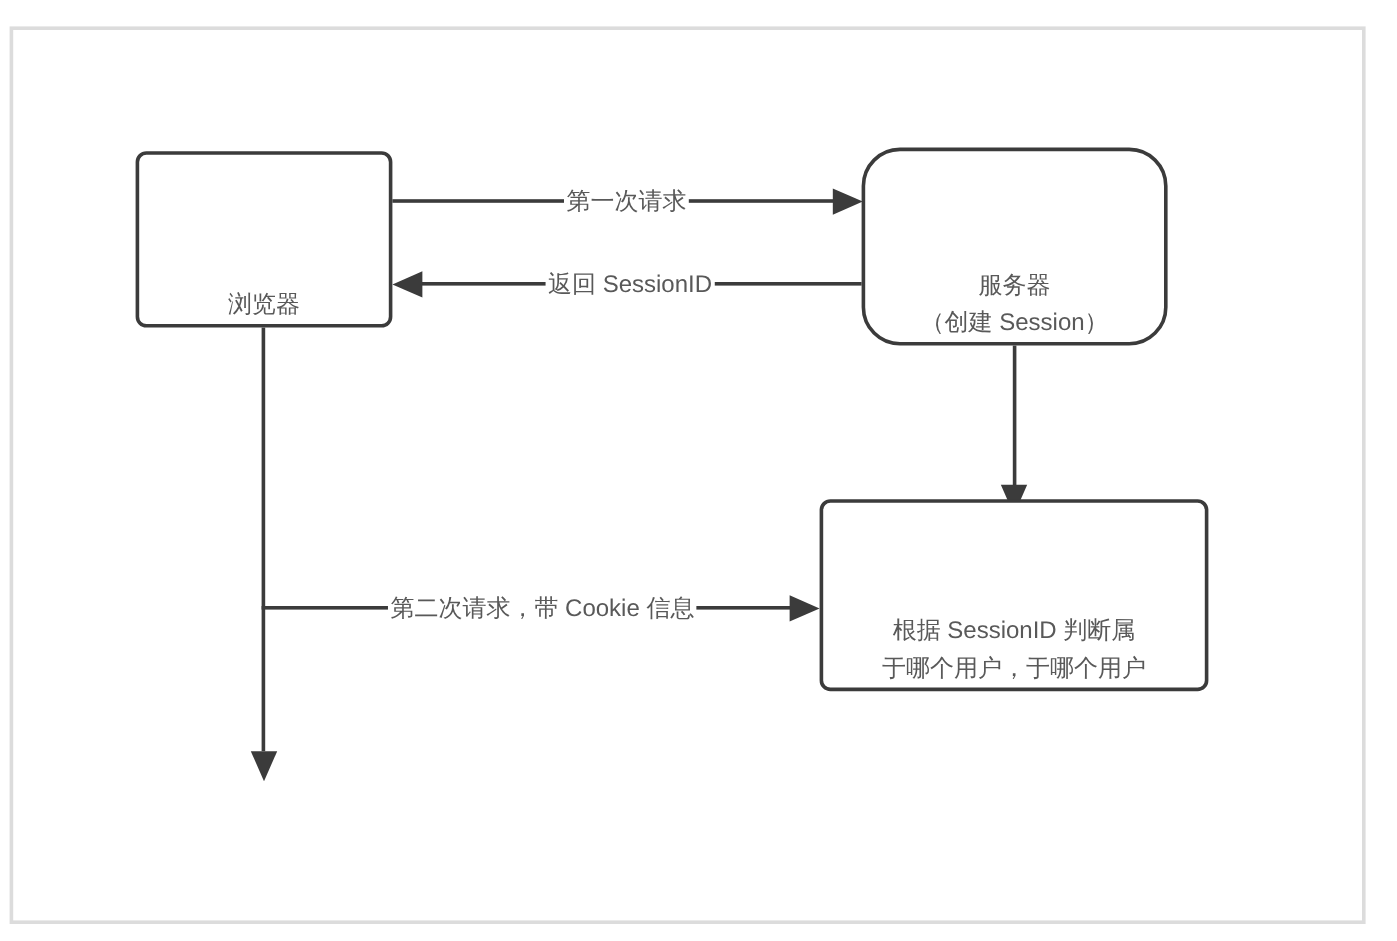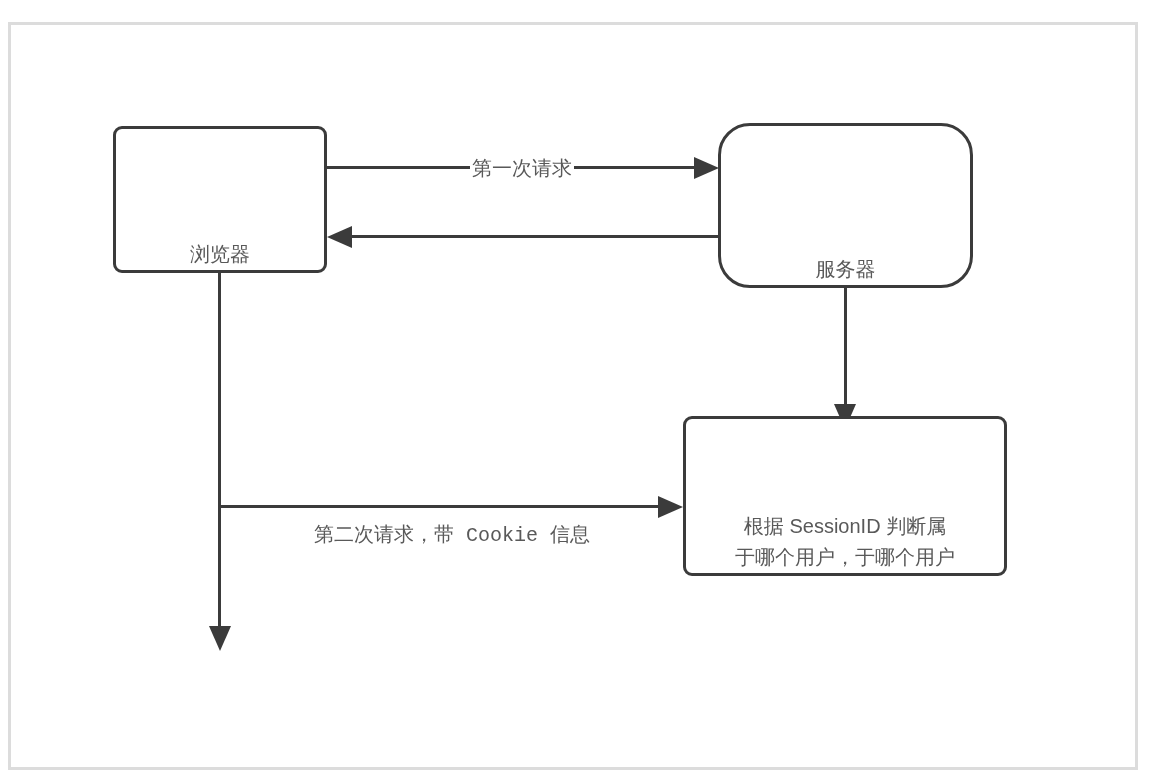--- a/index.html
+++ b/index.html
@@ -82,37 +82,39 @@
 <div class="canvas">
 
   <div class="frame"></div>
 
   <div class="edge-line" style="left:327px; top:166px; width:369px; height:3px;"></div>
   <div class="arrowhead right" style="left:694px; top:157px;"></div>
   <div class="edge-label" style="left:522px; top:168px;">第一次请求</div>
 
   <div class="edge-line" style="left:350px; top:235px; width:368px; height:3px;"></div>
   <div class="arrowhead left" style="left:327px; top:226px;"></div>
+  <div class="edge-label" style="left:525px; top:237px;">返回 SessionID</div>
 
   <div class="edge-line" style="left:218px; top:273px; width:3px; height:353px;"></div>
   <div class="arrowhead down" style="left:209px; top:626px;"></div>
 
   <div class="edge-line" style="left:218px; top:505px; width:441px; height:3px;"></div>
   <div class="arrowhead right" style="left:658px; top:496px;"></div>
-  <div class="edge-label" style="left:452px; top:534px;font-family:Liberation Mono, monospace;">第二次请求，带 Cookie 信息</div>
+  <div class="edge-label" style="left:452px; top:507px;">第二次请求，带 Cookie 信息</div>
 
   <div class="edge-line" style="left:844px; top:288px; width:3px; height:117px;"></div>
   <div class="arrowhead down" style="left:834px; top:404px;"></div>
 
   <div class="node node-browser">
     <span>浏览器</span>
   </div>
 
   <div class="node node-server">
     <span>服务器</span>
+    <span>（创建 Session）</span>
   </div>
 
   <div class="node node-process">
     <span>根据 SessionID 判断属</span>
     <span>于哪个用户，于哪个用户</span>
   </div>
 
 </div>
 
 </body></html>

